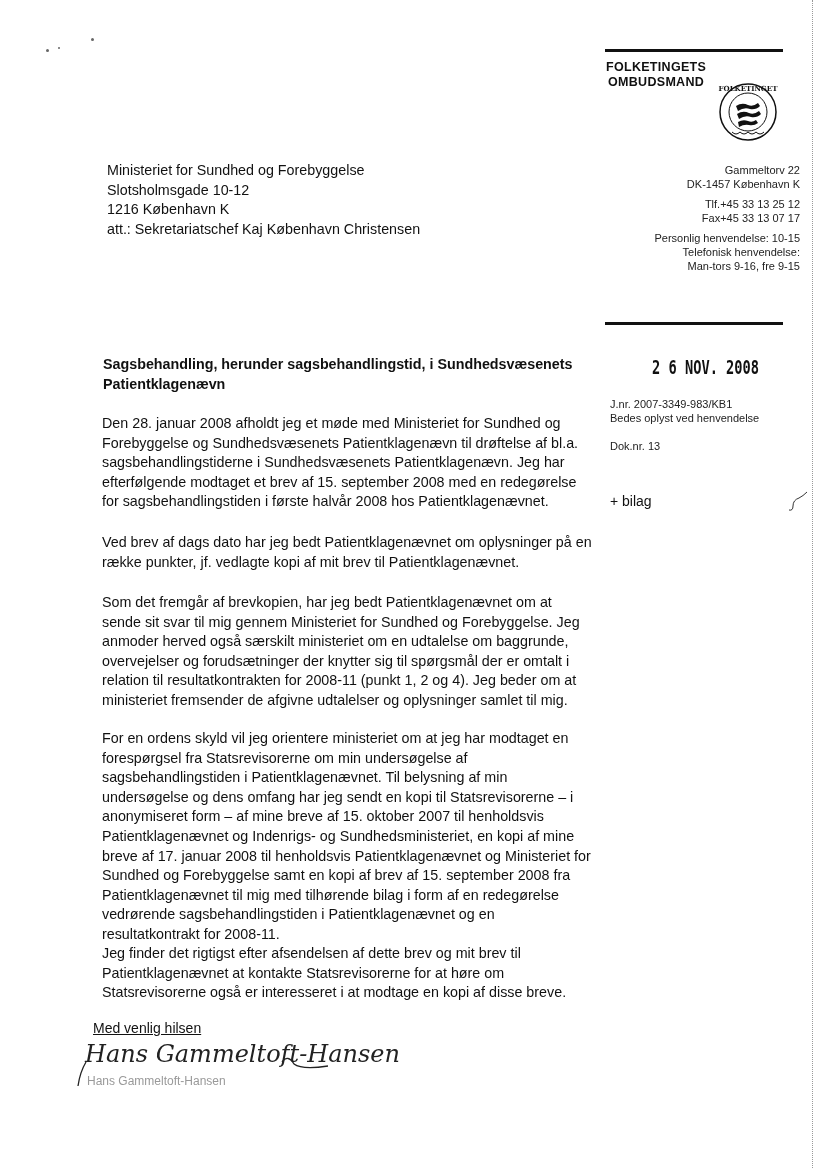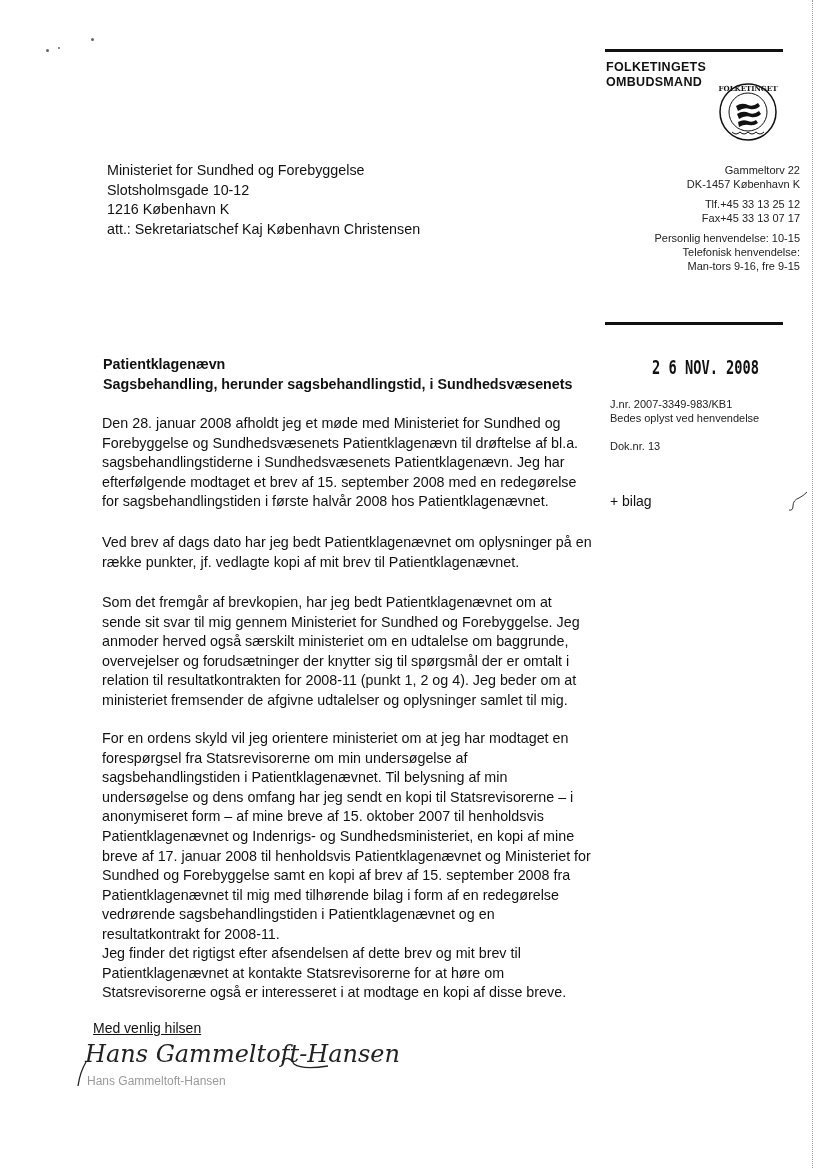--- a/index.html
+++ b/index.html
@@ -2,21 +2,21 @@
 <html><head>
   <meta charset="utf-8">
   <style>
     html, body { margin: 0; padding: 0; background: #ffffff; }
     body {
       width: 825px; height: 1168px; position: relative; overflow: hidden;
       font-family: "Liberation Sans", sans-serif; color: #111;
     }
     .abs { position: absolute; }
     .rule { position: absolute; height: 3px; background: #111; }
-    .org-name { font-size: 12.5px; font-weight: bold; letter-spacing: 0.3px; line-height: 15px; color: #111; }
+    .org-name { font-size: 12.5px; font-weight: bold; letter-spacing: 0.3px; line-height: 15px; color: #111; text-align: center; }
     .seal { width: 60px; height: 60px; text-align: right; }
     .sidebar-text { font-size: 11px; line-height: 14px; color: #222; }
     .sidebar-block { margin-bottom: 6px; }
     .contact-row span.lbl { display: inline-block; width: 28px; }
     .address { font-size: 14.3px; line-height: 19.5px; color: #111; }
     .subject { font-size: 14.3px; line-height: 19.5px; font-weight: bold; color: #111; width: 490px; }
     .para { font-size: 14.3px; line-height: 19.6px; color: #111; width: 492px; margin: 0; text-align: left; }
     .date-stamp { font-family: "DejaVu Sans Mono", monospace; font-weight: bold; font-size: 19px; letter-spacing: 0px; transform: scaleX(0.72); transform-origin: left top; color: #111; }
     .right-border { position: absolute; left: 812px; top: 0; width: 0; height: 1168px; border-left: 1px dotted #999; }
     .signature { font-family: "DejaVu Serif", serif; font-style: italic; font-size: 24px; color: #222; }
@@ -91,22 +91,22 @@
 
 <div class="abs" style="left:610px;top:493px;font-size:14px;color:#111;">+ bilag</div>
 
 <div class="abs" style="left:788px;top:490px;">
   <svg width="22" height="22" viewBox="0 0 22 22">
       <path d="M1 20 q4 1 4-4 q0-6 6-8 q4-2 8-6" fill="none" stroke="#333" stroke-width="1"></path>
     </svg>
 </div>
 
 <div class="abs subject" style="left:103px;top:355px;">
+  <div>Sagsbehandling, herunder sagsbehandlingstid, i Sundhedsvæsenets</div>
   <div>Patientklagenævn</div>
-  <div>Sagsbehandling, herunder sagsbehandlingstid, i Sundhedsvæsenets</div>
 </div>
 
 <p class="abs para" style="left:102px;top:414px;">Den 28. januar 2008 afholdt jeg et møde med Ministeriet for Sundhed og Forebyggelse og Sundhedsvæsenets Patientklagenævn til drøftelse af bl.a. sagsbehandlingstiderne i Sundhedsvæsenets Patientklagenævn. Jeg har efterfølgende modtaget et brev af 15. september 2008 med en redegørelse for sagsbehandlingstiden i første halvår 2008 hos Patientklagenævnet.</p>
 <p class="abs para" style="left:102px;top:533px;">Ved brev af dags dato har jeg bedt Patientklagenævnet om oplysninger på en række punkter, jf. vedlagte kopi af mit brev til Patientklagenævnet.</p>
 <p class="abs para" style="left:102px;top:593px;">Som det fremgår af brevkopien, har jeg bedt Patientklagenævnet om at sende sit svar til mig gennem Ministeriet for Sundhed og Forebyggelse. Jeg anmoder herved også særskilt ministeriet om en udtalelse om baggrunde, overvejelser og forudsætninger der knytter sig til spørgsmål der er omtalt i relation til resultatkontrakten for 2008-11 (punkt 1, 2 og 4). Jeg beder om at ministeriet fremsender de afgivne udtalelser og oplysninger samlet til mig.</p>
 <p class="abs para" style="left:102px;top:729px;">For en ordens skyld vil jeg orientere ministeriet om at jeg har modtaget en forespørgsel fra Statsrevisorerne om min undersøgelse af sagsbehandlingstiden i Patientklagenævnet. Til belysning af min undersøgelse og dens omfang har jeg sendt en kopi til Statsrevisorerne – i anonymiseret form – af mine breve af 15. oktober 2007 til henholdsvis Patientklagenævnet og Indenrigs- og Sundhedsministeriet, en kopi af mine breve af 17. januar 2008 til henholdsvis Patientklagenævnet og Ministeriet for Sundhed og Forebyggelse samt en kopi af brev af 15. september 2008 fra Patientklagenævnet til mig med tilhørende bilag i form af en redegørelse vedrørende sagsbehandlingstiden i Patientklagenævnet og en resultatkontrakt for 2008-11.</p>
 <p class="abs para" style="left:102px;top:944px;">Jeg finder det rigtigst efter afsendelsen af dette brev og mit brev til Patientklagenævnet at kontakte Statsrevisorerne for at høre om Statsrevisorerne også er interesseret i at modtage en kopi af disse breve.</p>
 
 <div class="abs" style="left:93px;top:1020px;font-size:14px;color:#111;text-decoration:underline;">Med venlig hilsen</div>
 

